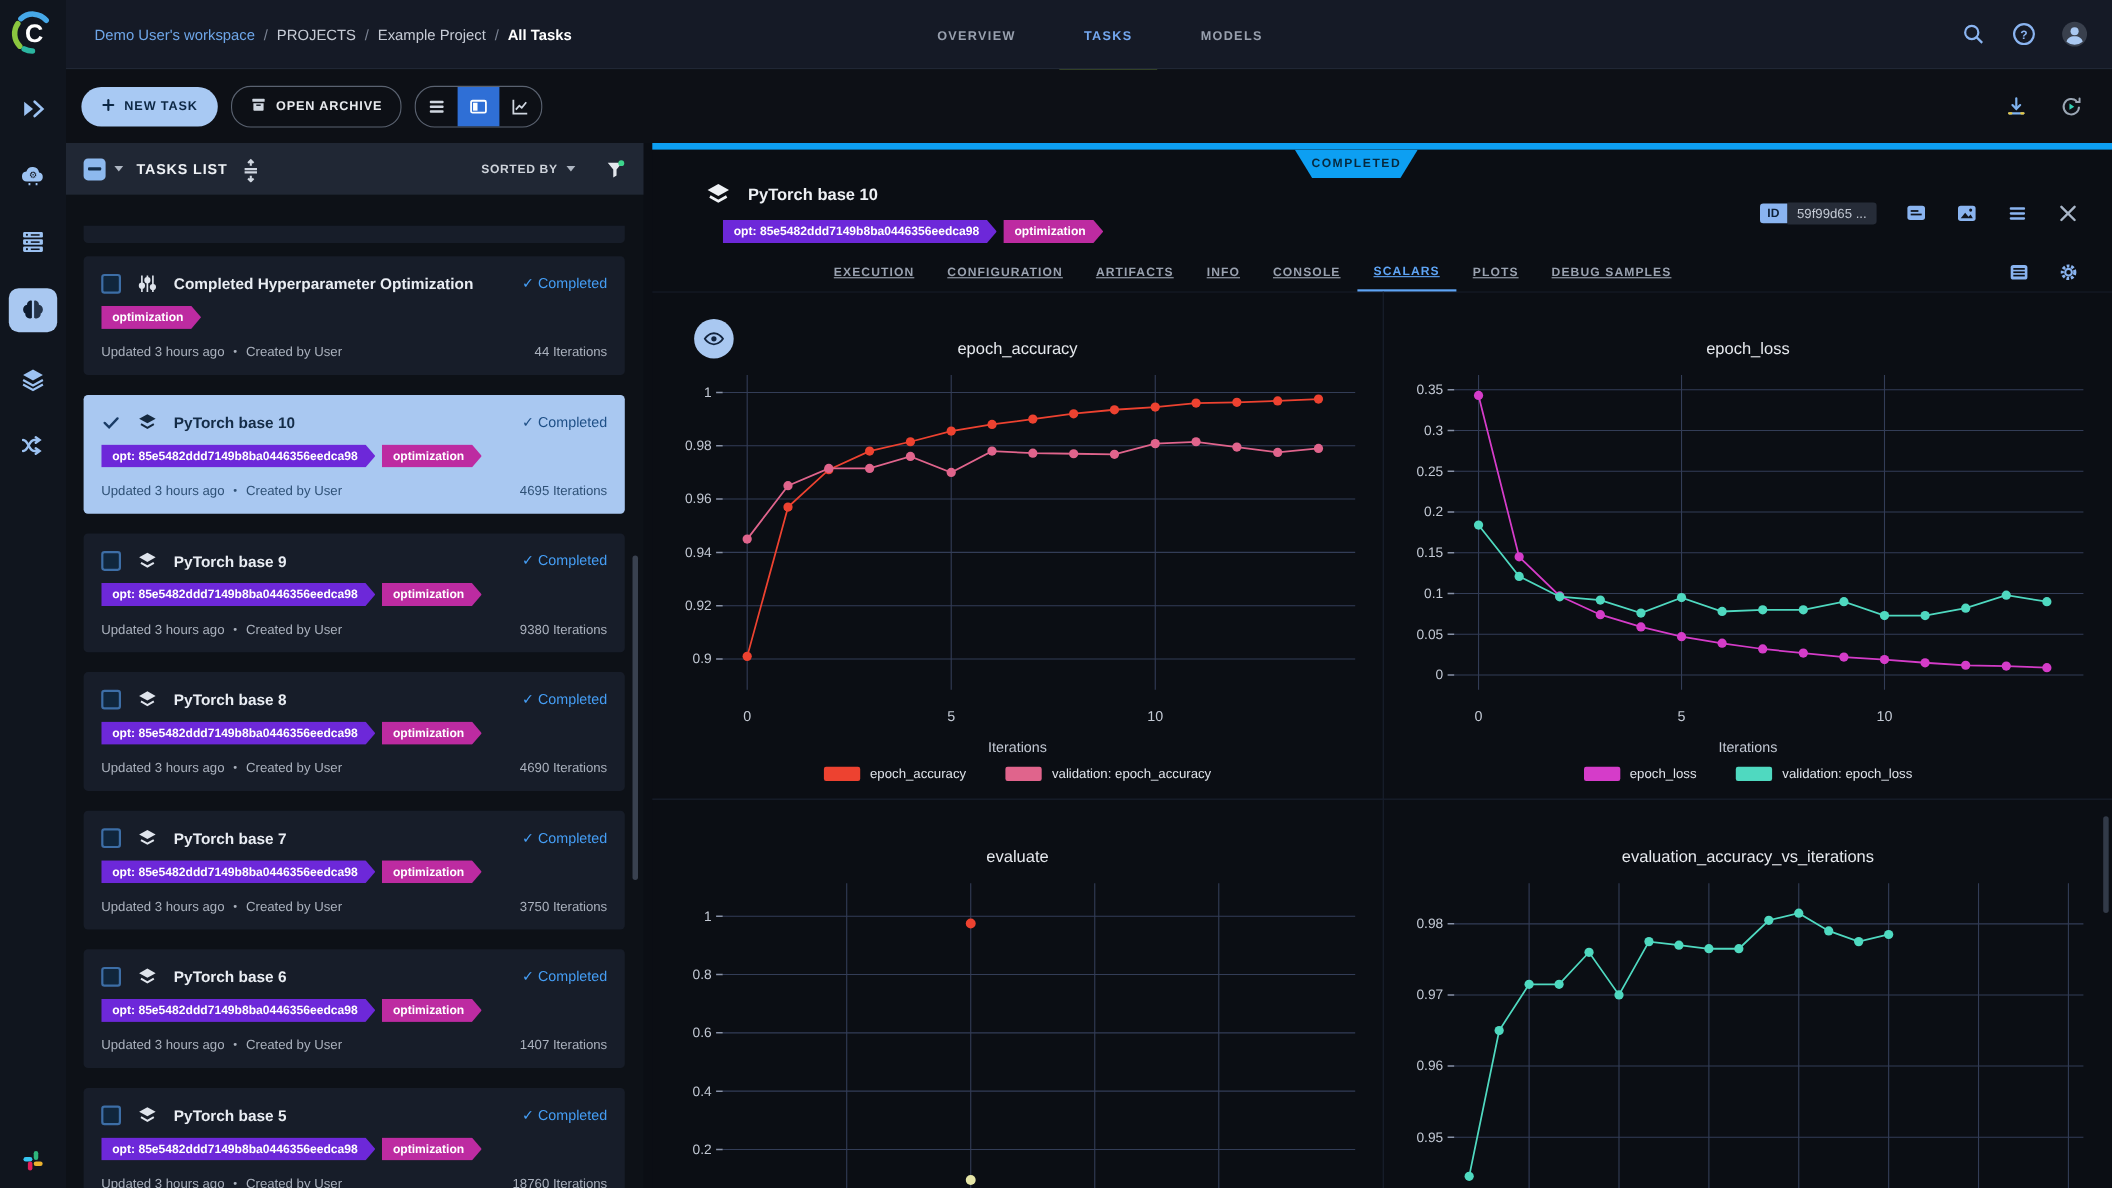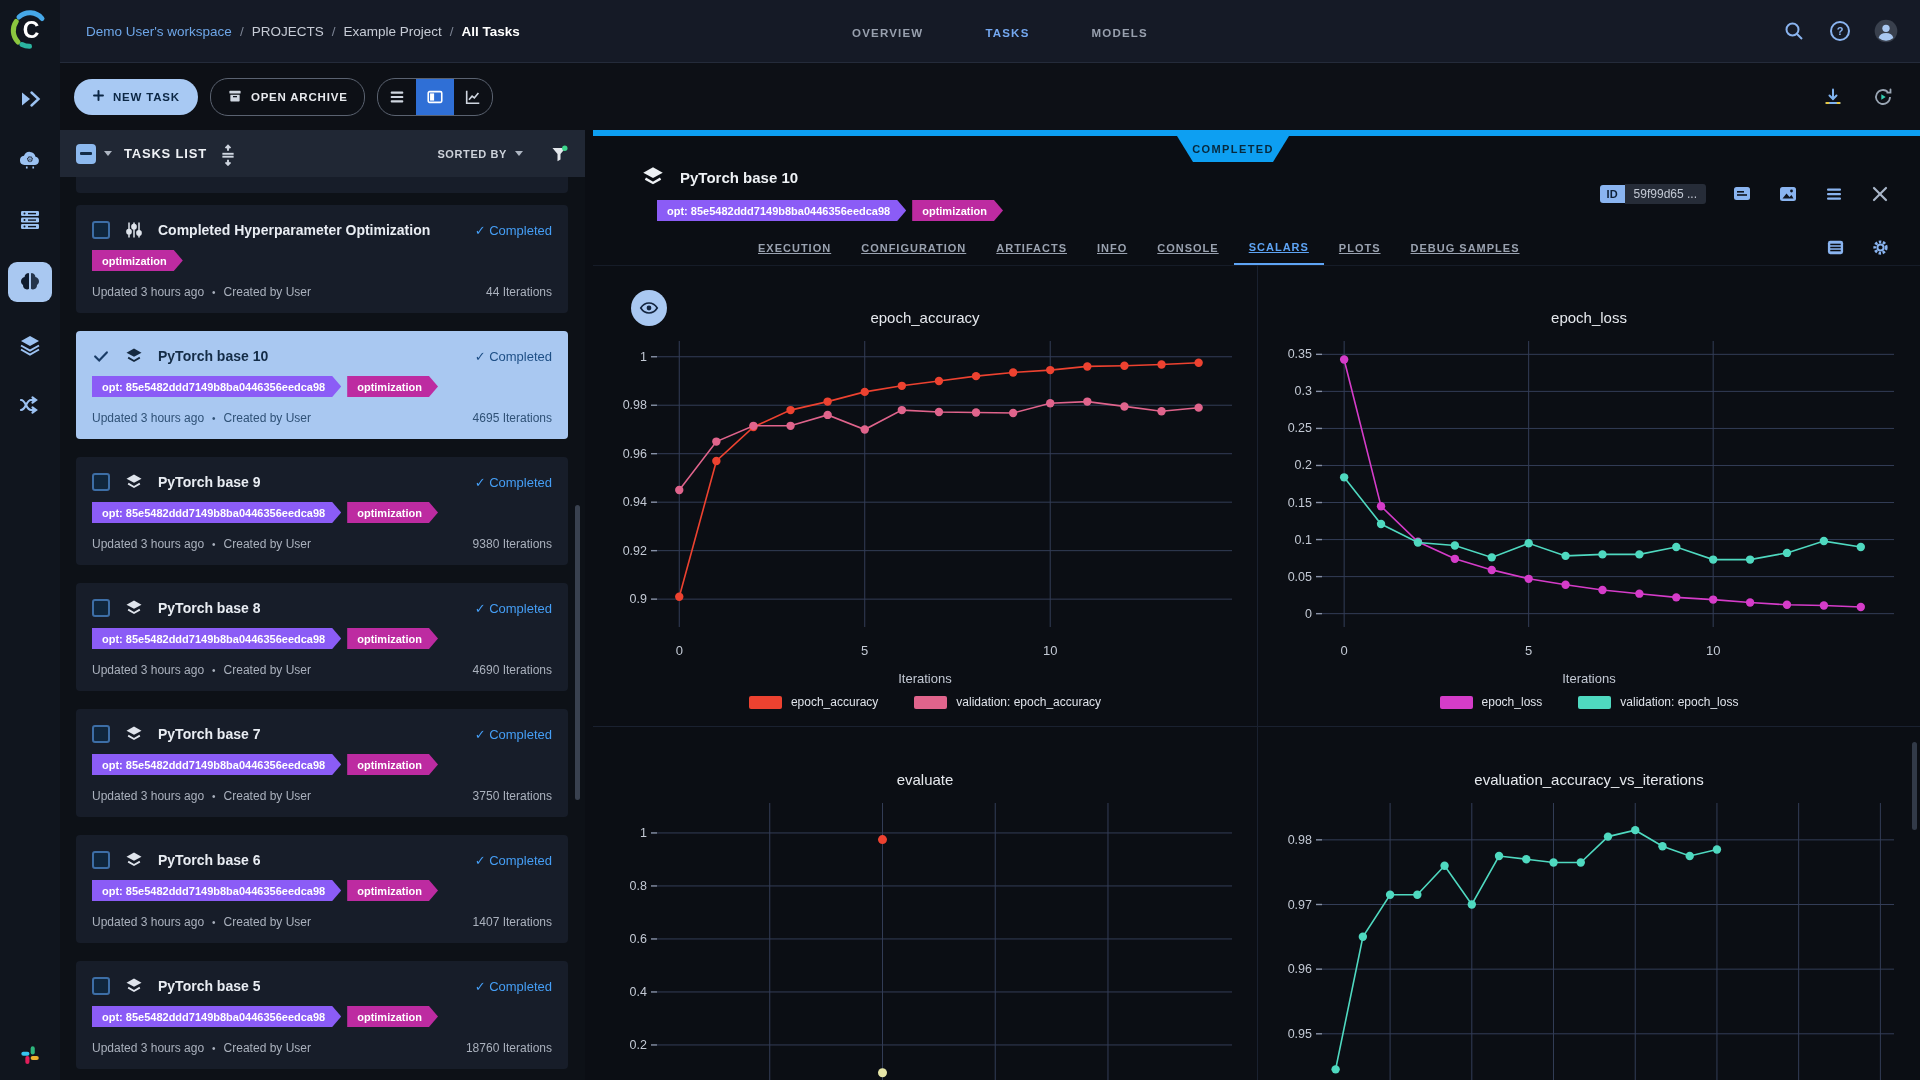--- a/index.html
+++ b/index.html
@@ -41,21 +41,21 @@
   .btn-archive svg{width:16px;height:16px;color:#cfd6e0;}
   .view-toggle{margin-left:12px;height:36px;border:1px solid #5a6270;border-radius:18px;display:flex;align-items:center;overflow:hidden;}
   .vt-btn{width:38px;height:36px;display:flex;align-items:center;justify-content:center;color:#cfd6e0;cursor:pointer;}
   .vt-btn svg{width:18px;height:18px;}
   .vt-btn.selected{background:#2f6fd6;color:#ffffff;}
   .toolbar-right{position:absolute;right:26px;display:flex;gap:28px;align-items:center;}
   .toolbar-right .tico{width:22px;height:22px;cursor:pointer;}
   
   .content{flex:1;display:flex;min-height:0;background:#0b0e14;}
   
-  .tasks-panel{width:525px;flex:none;background:#0d1117;display:flex;flex-direction:column;position:relative;margin-right:8px;}
+  .tasks-panel{width:525px;flex:none;background:#0d1117;display:flex;flex-direction:column;position:relative;margin-right:8px;gap:28px;}
   .list-header{height:47px;background:#202734;display:flex;align-items:center;padding:0 16px;flex:none;}
   .lh-check{width:20px;height:20px;background:#8db9ee;border-radius:4px;position:relative;cursor:pointer;}
   .lh-check::after{content:"";position:absolute;left:4px;top:8.5px;width:12px;height:3px;background:#132c47;border-radius:1px;}
   .caret{width:0;height:0;border-left:4.5px solid transparent;border-right:4.5px solid transparent;border-top:5.5px solid #aeb6c2;margin-left:8px;cursor:pointer;}
   .lh-title{margin-left:12px;font-size:13px;font-weight:bold;letter-spacing:.8px;color:#eef1f5;}
   .lh-unfold{margin-left:12px;width:18px;height:20px;color:#cfd6e0;cursor:pointer;}
   .lh-spacer{flex:1;}
   .lh-sort{font-size:11px;font-weight:bold;letter-spacing:.6px;color:#cdd2da;cursor:pointer;}
   .lh-filter{margin-left:26px;width:20px;height:20px;color:#e3e7ec;cursor:pointer;}
   .list-body{flex:1;overflow:hidden;padding:0 0 0 16px;}
@@ -68,21 +68,21 @@
   .tc-icon{width:22px;height:22px;margin-left:14px;color:#dfe4ec;display:flex;align-items:center;}
   .tc-icon svg{width:20px;height:20px;}
   .selected .tc-icon{color:#15293f;}
   .tc-name{margin-left:12px;font-size:14px;font-weight:bold;color:#e9edf3;white-space:nowrap;overflow:hidden;}
   .selected .tc-name{color:#142c47;}
   .tc-status{margin-left:auto;font-size:13px;color:#459ef5;white-space:nowrap;}
   .selected .tc-status{color:#1e4f86;}
   .tc-r2{margin-top:9px;display:flex;gap:6px;height:21px;}
   .tag{display:inline-flex;align-items:center;height:21px;padding:0 16px 0 10px;font-size:11px;font-weight:bold;color:#fff;
     clip-path:polygon(0 0,calc(100% - 9px) 0,100% 50%,calc(100% - 9px) 100%,0 100%);}
-  .tag.opt{background:#8b5cf6;}
+  .tag.opt{background:#6d28d9;}
   .tag.optimization{background:#bd2ba1;}
   .tc-r3{margin-top:14px;display:flex;align-items:center;font-size:12px;color:#aab1bd;}
   .selected .tc-r3{color:#2f5176;}
   .tc-dot{margin:0 8px;font-size:10px;}
   .tc-iter{margin-left:auto;}
   .list-thumb{position:absolute;right:5px;top:375px;width:5px;height:295px;background:#39414f;border-radius:3px;cursor:pointer;}
   
   .detail-panel{flex:1;background:#0b0e14;position:relative;min-width:0;}
   .blue-strip{position:absolute;top:0;left:0;right:0;height:6px;background:#0d9ff2;}
   .ribbon{position:absolute;top:6px;left:584px;width:112px;height:26px;line-height:26px;text-align:center;background:#0d9ff2;

